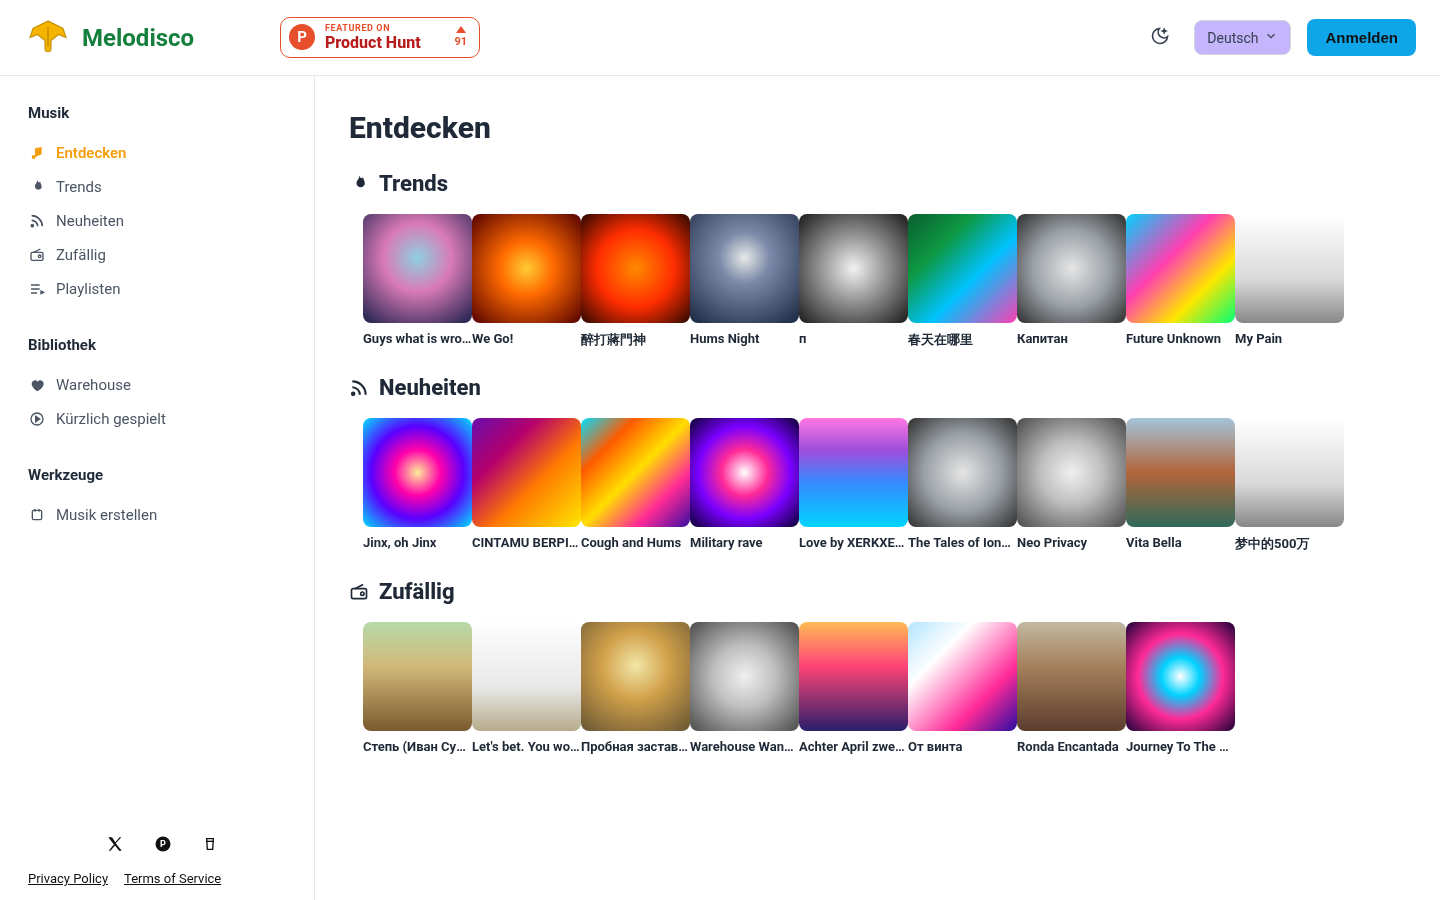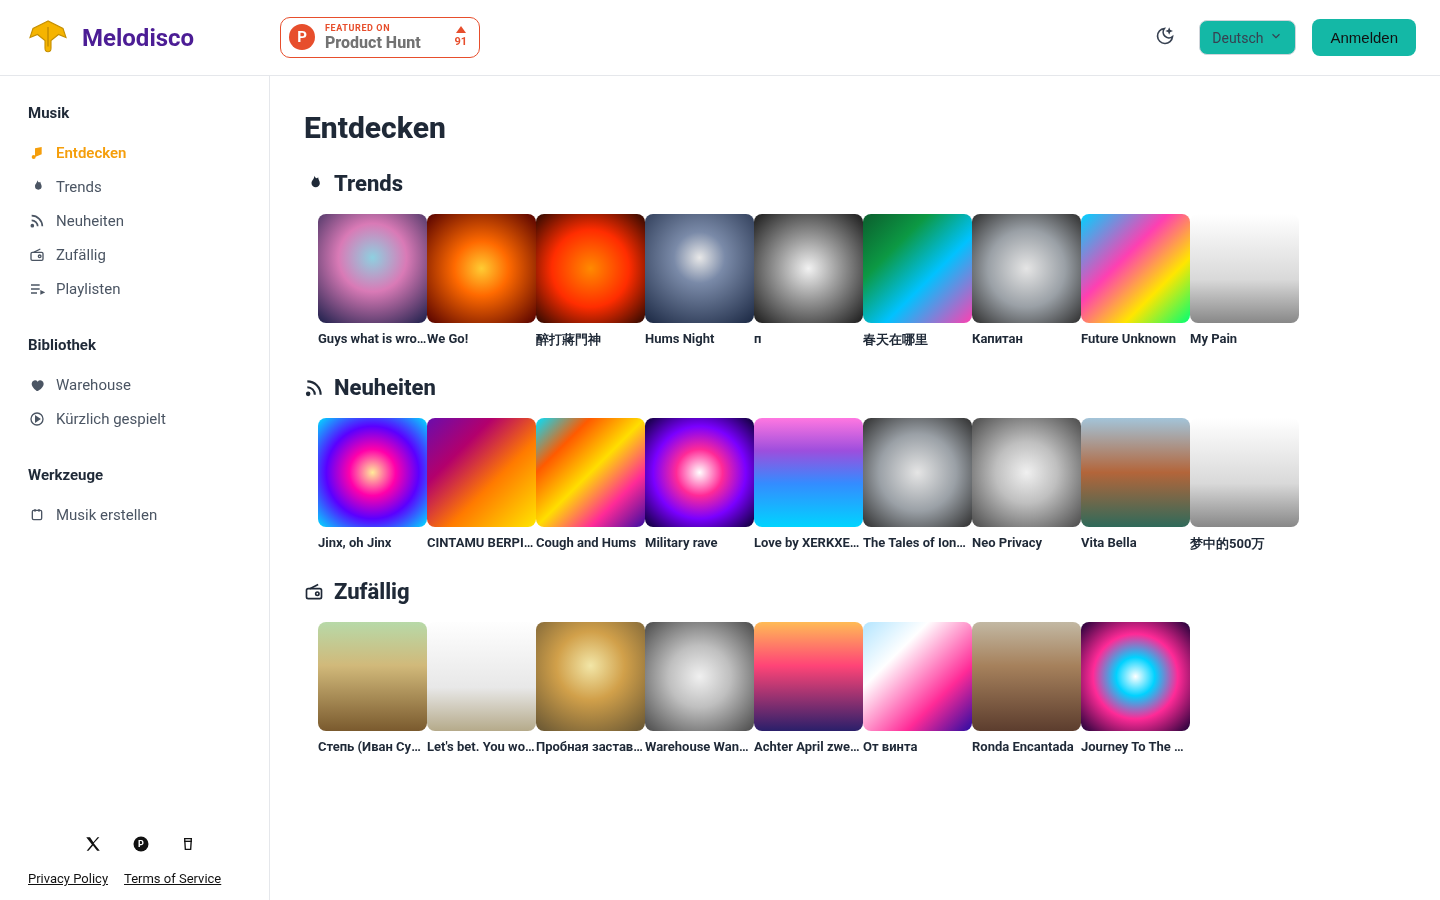--- a/index.html
+++ b/index.html
@@ -19,41 +19,41 @@
     padding: 0 24px;
     gap: 16px;
   }
   .brand {
     display: flex;
     align-items: center;
     gap: 10px;
     flex: 0 0 240px;
   }
   .brand svg { width: 48px; height: 34px; }
-  .brand-name { font-size: 24px; font-weight: 700; color: #4c1d95; }
+  .brand-name { font-size: 24px; font-weight: 700; color: #15803d; }
   .ph-badge {
     display: flex;
     align-items: center;
     border: 1px solid #e74e2c;
     border-radius: 10px;
     padding: 6px 12px 6px 8px;
     background: #fff;
     gap: 10px;
     position: relative;
     width: 200px;
   }
   .ph-circle {
     width: 26px; height: 26px; border-radius: 50%;
     background: #e74e2c; color: #fff; font-weight: 700;
     display: flex; align-items: center; justify-content: center;
     font-size: 15px;
   }
   .ph-text { display: flex; flex-direction: column; line-height: 1.1; }
   .ph-featured { font-size: 9px; letter-spacing: 0.6px; color: #e74e2c; font-weight: 700; }
-  .ph-title { font-size: 16px; font-weight: 800; color: #737373; }
+  .ph-title { font-size: 16px; font-weight: 800; color: #b91c1c; }
   .ph-votes {
     margin-left: auto;
     display: flex; flex-direction: column; align-items: center;
     color: #e74e2c; font-size: 11px; font-weight: 700;
   }
   .ph-votes .tri {
     width: 0; height: 0;
     border-left: 5px solid transparent;
     border-right: 5px solid transparent;
     border-bottom: 7px solid #e74e2c;
@@ -67,38 +67,38 @@
     color: #374151;
   }
   .lang-select {
     border: 1px solid #d1d5db;
     border-radius: 8px;
     padding: 8px 12px;
     font-size: 14px;
     display: flex; align-items: center; gap: 6px;
     cursor: pointer;
     color: #374151;
-    background: #14b8a6;
+    background: #c4b5fd;
   }
   .primary-btn {
-    background: #14b8a6;
+    background: #0ea5e9;
     color: #111;
-    font-weight: 400;
+    font-weight: 700;
     border-radius: 8px;
     padding: 10px 18px;
     font-size: 15px;
     cursor: pointer;
     border: none;
   }
   .shell {
     display: flex;
     height: calc(900px - 76px);
   }
   .sidebar {
-    width: 270px;
+    width: 315px;
     border-right: 1px solid #e5e7eb;
     padding: 28px 18px 14px 28px;
     display: flex;
     flex-direction: column;
   }
   .side-group { margin-bottom: 30px; }
   .side-heading {
     font-size: 15px; font-weight: 700; color: #1f2937;
     margin-bottom: 14px;
   }

